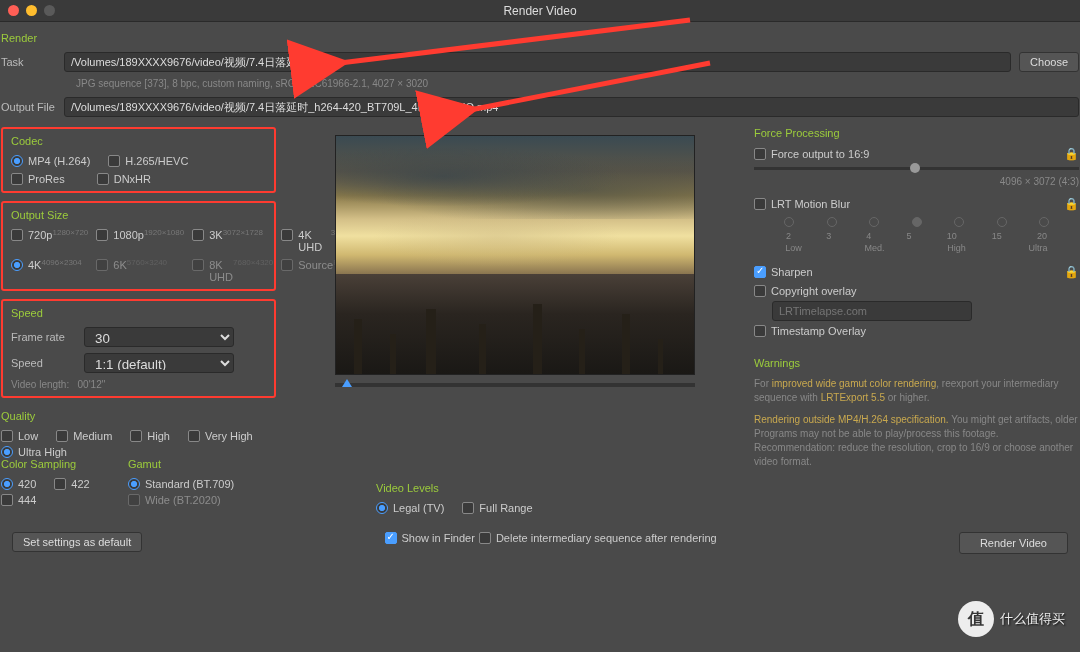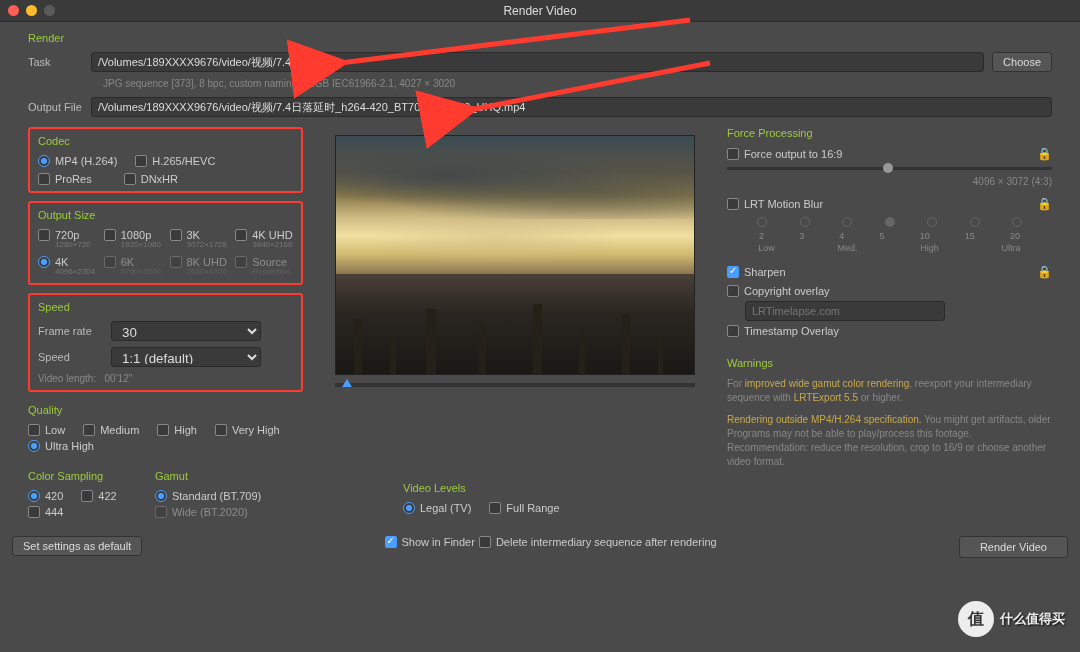--- a/index.html
+++ b/index.html
@@ -4,21 +4,21 @@
 <style>
 *{box-sizing:border-box;margin:0;padding:0;font-family:-apple-system,Helvetica,Arial,sans-serif}
 body{background:#4a4a4a;color:#ccc;font-size:11px;width:1080px;height:652px;overflow:hidden;position:relative}
 .titlebar{background:#3a3a3a;height:22px;display:flex;align-items:center;padding:0 8px;border-bottom:1px solid #2a2a2a}
 .traffic{display:flex;gap:7px;align-items:center}
 .dot{width:11px;height:11px;border-radius:50%}
 .dot.r{background:#ff5f56}
 .dot.y{background:#ffbd2e}
 .dot.g{background:#5a5a5a}
 .wtitle{position:absolute;left:50%;transform:translateX(-50%);color:#ddd;font-size:12px}
-.content{padding:10px 28px}
+.content{padding:10px 1px}
 .section-title{color:#9ccc3c;font-size:11px;margin-bottom:8px}
 .row{display:flex;align-items:center;margin-bottom:6px;gap:8px}
 .lbl{color:#bbb;width:55px;flex-shrink:0}
 .lbl-w{color:#bbb;width:65px;flex-shrink:0}
 .txtfield{flex:1;background:#3a3a3a;border:1px solid #2a2a2a;border-radius:3px;padding:3px 6px;color:#ddd;font-size:11px;height:20px}
 .btn{background:#555;border:1px solid #333;border-radius:3px;padding:3px 10px;color:#ddd;font-size:11px;cursor:pointer}
 .subtext{color:#888;font-size:10px;margin-left:75px;margin-top:2px;margin-bottom:8px}
 .cols{display:flex;gap:10px;margin-top:10px}
 .left-col{width:275px;flex-shrink:0}
 .mid-col{flex:1;display:flex;flex-direction:column;align-items:center}
@@ -26,21 +26,21 @@
 .redbox{border:2px solid #ff3b30;border-radius:3px;padding:6px 8px;margin-bottom:8px}
 .chk-row{display:flex;flex-wrap:wrap;gap:4px 18px;margin-top:4px}
 .chk{display:flex;align-items:center;gap:5px;cursor:pointer;color:#ccc}
 .radio{width:12px;height:12px;border-radius:50%;border:1px solid #888;background:#3a3a3a;display:inline-block;flex-shrink:0}
 .radio.on{border-color:#4a9eff;background:radial-gradient(circle,#4a9eff 40%,#3a3a3a 45%)}
 .cbox{width:12px;height:12px;border:1px solid #888;background:#3a3a3a;border-radius:2px;display:inline-block;flex-shrink:0;position:relative}
 .cbox.on{background:#4a9eff;border-color:#4a9eff}
 .cbox.on::after{content:"✓";position:absolute;color:#fff;font-size:10px;left:1px;top:-2px}
 .size-grid{display:grid;grid-template-columns:repeat(4,1fr);gap:6px 8px;margin-top:4px}
 .size-opt{display:flex;align-items:flex-start;gap:5px;cursor:pointer}
-.size-txt{display:flex;flex-direction:column;line-height:1.1}
+.size-txt{display:flex;flex-direction:row;line-height:1.1}
 .size-main{color:#ccc;font-size:11px}
 .size-sub{color:#777;font-size:8px}
 .sel{background:#3a3a3a;border:1px solid #2a2a2a;border-radius:3px;padding:2px 6px;color:#ddd;width:150px;height:20px}
 .preview{width:360px;height:240px;border:1px solid #222;margin-top:8px;position:relative;overflow:hidden}
 .sky{position:absolute;inset:0;background:linear-gradient(180deg,#3a4a52 0%,#5a5548 15%,#8a7a4a 25%,#d4c088 35%,#f0e0a0 42%,#d0b870 50%,#8a7550 58%,#4a4540 65%,#3a3530 100%)}
 .cloud1{position:absolute;top:5%;left:0;right:0;height:30%;background:radial-gradient(ellipse at 30% 40%,rgba(60,70,75,0.8) 0%,transparent 50%),radial-gradient(ellipse at 70% 60%,rgba(70,75,70,0.6) 0%,transparent 60%)}
 .cloud2{position:absolute;top:30%;left:10%;right:20%;height:25%;background:radial-gradient(ellipse at 50% 50%,rgba(200,180,130,0.4) 0%,transparent 70%)}
 .city{position:absolute;bottom:0;left:0;right:0;height:42%;background:linear-gradient(180deg,#4a4038 0%,#2a2520 40%,#1a1815 100%)}
 .bldg{position:absolute;bottom:0;background:#252018}
 .scrub{width:360px;height:4px;background:#333;margin-top:8px;position:relative}
@@ -55,21 +55,21 @@
 .mb-dot.on{background:#666}
 .mb-nums{display:flex;justify-content:space-between;margin:0 32px;color:#888;font-size:9px}
 .mb-lbls{display:flex;justify-content:space-around;color:#888;font-size:9px;margin-top:2px}
 .warn-txt{color:#888;font-size:10px;line-height:1.4;margin-bottom:8px}
 .warn-txt .hl{color:#c9a94f}
 .bottom-bar{display:flex;align-items:flex-start;padding:8px 12px;gap:4px}
 .arrow{position:absolute;pointer-events:none;z-index:100}
 .arrow svg{overflow:visible}
 .watermark{position:absolute;right:15px;bottom:15px;display:flex;align-items:center;gap:6px;opacity:0.9}
 .wm-circle{width:36px;height:36px;border-radius:50%;background:#fff;display:flex;align-items:center;justify-content:center;font-size:16px;color:#333;font-weight:bold}
-.wm-txt{color:#fff;font-size:13px;font-weight:bold;text-shadow:1px 1px 2px #000}
+.wm-txt{color:#fff;font-size:13px;font-weight:normal;text-shadow:1px 1px 2px #000}
 </style>
 </head>
 <body>
 
 <div class="titlebar">
   <div class="traffic">
     <span class="dot r"></span>
     <span class="dot y"></span>
     <span class="dot g"></span>
   </div>
@@ -209,21 +209,21 @@
               <span class="cbox"></span>
               <span>Very High</span>
             </label>
           <label class="chk">
               <span class="radio on"></span>
               <span>Ultra High</span>
             </label>
         </div>
       </div>
 
-      <div style="display:flex;gap:30px;margin-top:18px">
+      <div style="display:flex;gap:30px;">
         <div>
           <div class="section-title">Color Sampling</div>
           <div class="chk-row">
             <label class="chk">
                 <span class="radio on"></span>
                 <span>420</span>
               </label>
             <label class="chk">
                 <span class="cbox"></span>
                 <span>422</span>

